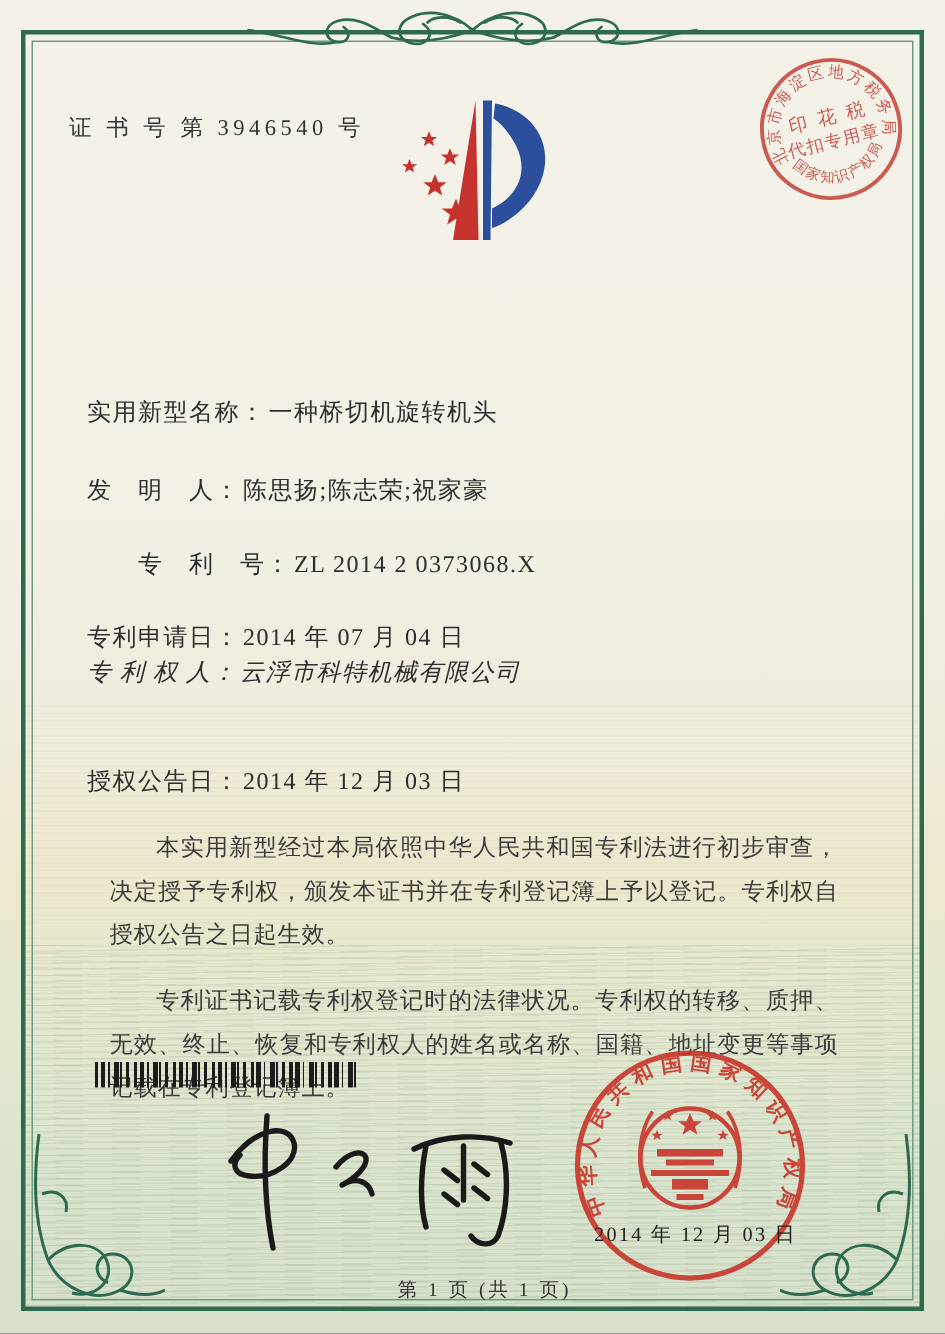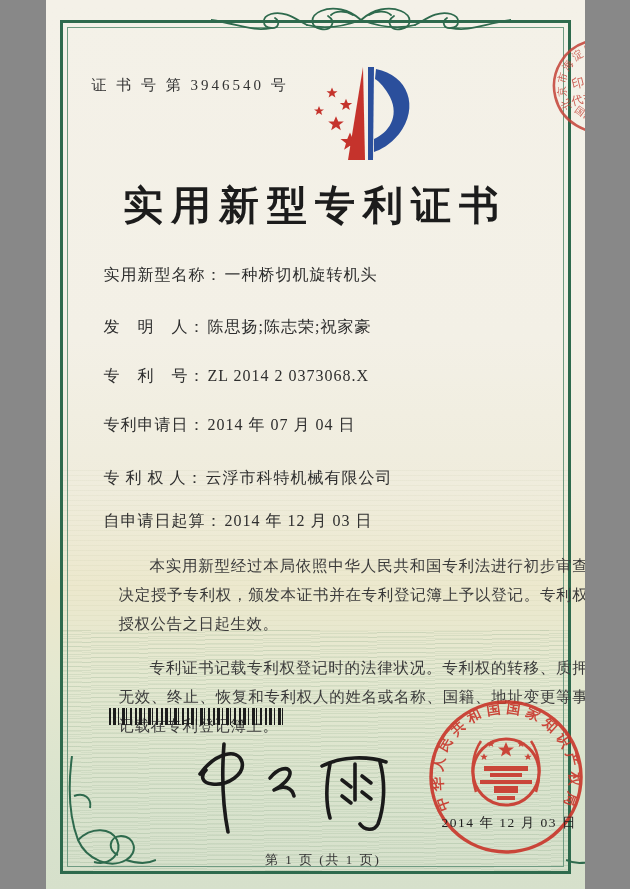--- a/index.html
+++ b/index.html
@@ -1,17 +1,17 @@
 <!DOCTYPE html>
 <html style="--frame-green: #2e6a4d; --frame-light: #6f9b82; --stamp-red: #c44237; --seal-red: #c9352a; --logo-blue: #2b4f9c; --logo-red: #c5332c; --ink: #2b2b2b; --paper-top: #f4f1e8; --paper-mid: #ece8cd; --paper-bottom: #d9e3cd;"><head>
 <meta charset="utf-8">
 <style>
   html,body{margin:0;padding:0;background:#888;}
   .page{
-    position:relative;width:539px;height:889px;overflow:hidden;margin:0 auto;
+    position:relative;width:630px;height:889px;overflow:hidden;margin:0 auto;
     font-family:"Liberation Serif","DejaVu Serif",serif;color:var(--ink,#2b2b2b);
     background:linear-gradient(180deg,
       var(--paper-top,#f4f1e8) 0%, #f3f0e6 38%,
       #efecdc 55%, var(--paper-mid,#ece8cd) 66%,
       #e4e8d0 76%, var(--paper-bottom,#d9e3cd) 90%, #d6e0cb 100%);
   }
   .guilloche{
     position:absolute;left:16px;right:16px;top:630px;bottom:16px;
     background:
       repeating-linear-gradient(179deg, rgba(120,155,120,.16) 0 1px, transparent 1px 4px),
@@ -117,39 +117,38 @@
         <textPath href="#taxTop" startOffset="50%" text-anchor="middle">北京市海淀区地方税务局</textPath>
       </text>
       <text font-size="9.5" fill="var(--stamp-red)" letter-spacing="1">
         <textPath href="#taxBot" startOffset="50%" text-anchor="middle">国家知识产权局</textPath>
       </text>
       <text x="56" y="52" font-size="12.5" fill="var(--stamp-red)" text-anchor="middle" letter-spacing="2">印 花 税</text>
       <text x="56" y="68" font-size="11.5" fill="var(--stamp-red)" text-anchor="middle" letter-spacing="1">代扣专用章</text>
     </g>
   </svg>
 
-  <div class="abs title">实用新型专利证书</div>
 
   <div class="abs row" style="top:265px;">
     <span class="lbl">实用新型名称：</span><span class="val">一种桥切机旋转机头</span>
   </div>
   <div class="abs row" style="top:317px;">
     <span class="lbl">发　明　人：</span><span class="val">陈思扬;陈志荣;祝家豪</span>
   </div>
-  <div class="abs row" style="top:366px;">
+  <div class="abs row" style="top:366px;margin-left:34px;">
     <span class="lbl">专　利　号：</span><span class="val">ZL 2014 2 0373068.X</span>
   </div>
   <div class="abs row" style="top:415px;">
     <span class="lbl">专利申请日：</span><span class="val">2014 年 07 月 04 日</span>
   </div>
-  <div class="abs row" style="top:468px;">
+  <div class="abs row" style="top:438px;font-style:italic;">
     <span class="lbl">专 利 权 人：</span><span class="val">云浮市科特机械有限公司</span>
   </div>
   <div class="abs row" style="top:511px;">
-    <span class="lbl">自申请日起算：</span><span class="val">2014 年 12 月 03 日</span>
+    <span class="lbl">授权公告日：</span><span class="val">2014 年 12 月 03 日</span>
   </div>
 
   <div class="abs body-text">
     <p>本实用新型经过本局依照中华人民共和国专利法进行初步审查，决定授予专利权，颁发本证书并在专利登记簿上予以登记。专利权自授权公告之日起生效。</p>
     <p>专利证书记载专利权登记时的法律状况。专利权的转移、质押、无效、终止、恢复和专利权人的姓名或名称、国籍、地址变更等事项记载在专利登记簿上。</p>
   </div>
 
   <div class="abs barcode"></div>
 
 

